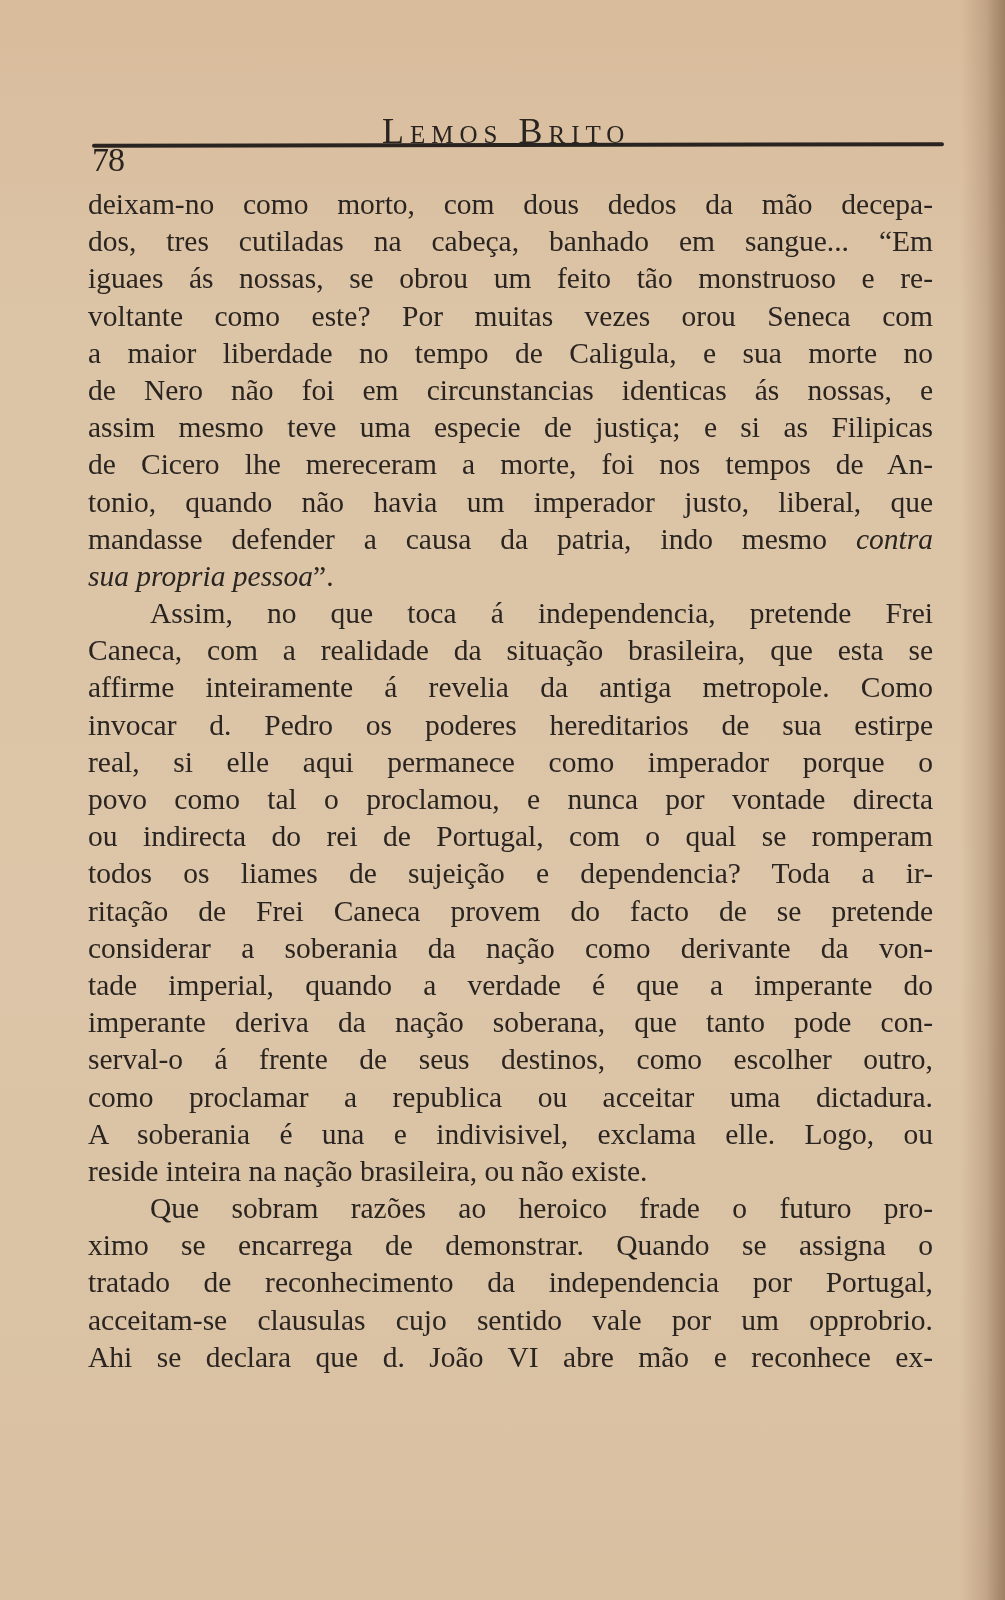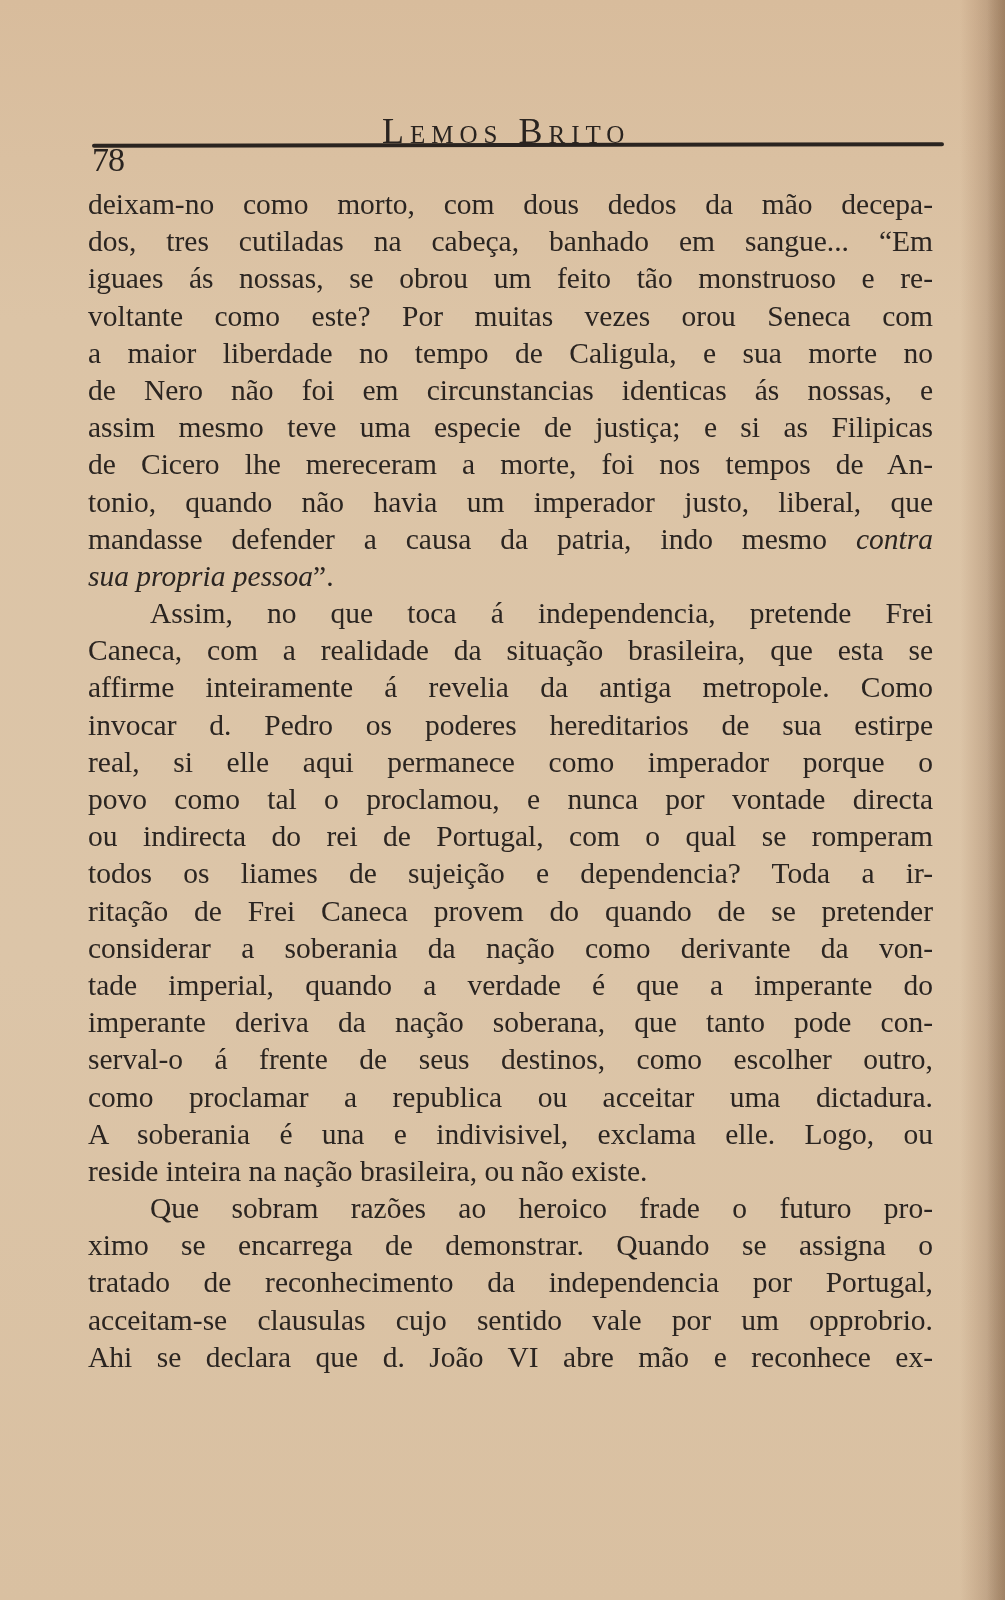--- a/index.html
+++ b/index.html
@@ -120,21 +120,21 @@
     <span class="line"><span>mandasse defender a causa da patria, indo mesmo </span><span class="it">contra</span></span>
     <span class="line last"><span class="it">sua propria pessoa</span><span>”.</span></span>
     <span class="line indent">Assim, no que toca á independencia, pretende Frei</span>
     <span class="line">Caneca, com a realidade da situação brasileira, que esta se</span>
     <span class="line">affirme inteiramente á revelia da antiga metropole. Como</span>
     <span class="line">invocar d. Pedro os poderes hereditarios de sua estirpe</span>
     <span class="line">real, si elle aqui permanece como imperador porque o</span>
     <span class="line">povo como tal o proclamou, e nunca por vontade directa</span>
     <span class="line">ou indirecta do rei de Portugal, com o qual se romperam</span>
     <span class="line">todos os liames de sujeição e dependencia?  Toda a ir-</span>
-    <span class="line">ritação de Frei Caneca provem do quando de se pretender</span>
+    <span class="line">ritação de Frei Caneca provem do facto de se pretende</span>
     <span class="line">considerar a soberania da nação como derivante da von-</span>
     <span class="line">tade imperial, quando a verdade é que a imperante do</span>
     <span class="line">imperante deriva da nação soberana, que tanto pode con-</span>
     <span class="line">serval-o á frente de seus destinos, como escolher outro,</span>
     <span class="line">como proclamar a republica ou acceitar uma dictadura.</span>
     <span class="line">A soberania é una e indivisivel, exclama elle.  Logo, ou</span>
     <span class="line last">reside inteira na nação brasileira, ou não existe.</span>
     <span class="line indent">Que sobram razões ao heroico frade o futuro pro-</span>
     <span class="line">ximo se encarrega de demonstrar.  Quando se assigna o</span>
     <span class="line">tratado de reconhecimento da independencia por Portugal,</span>

